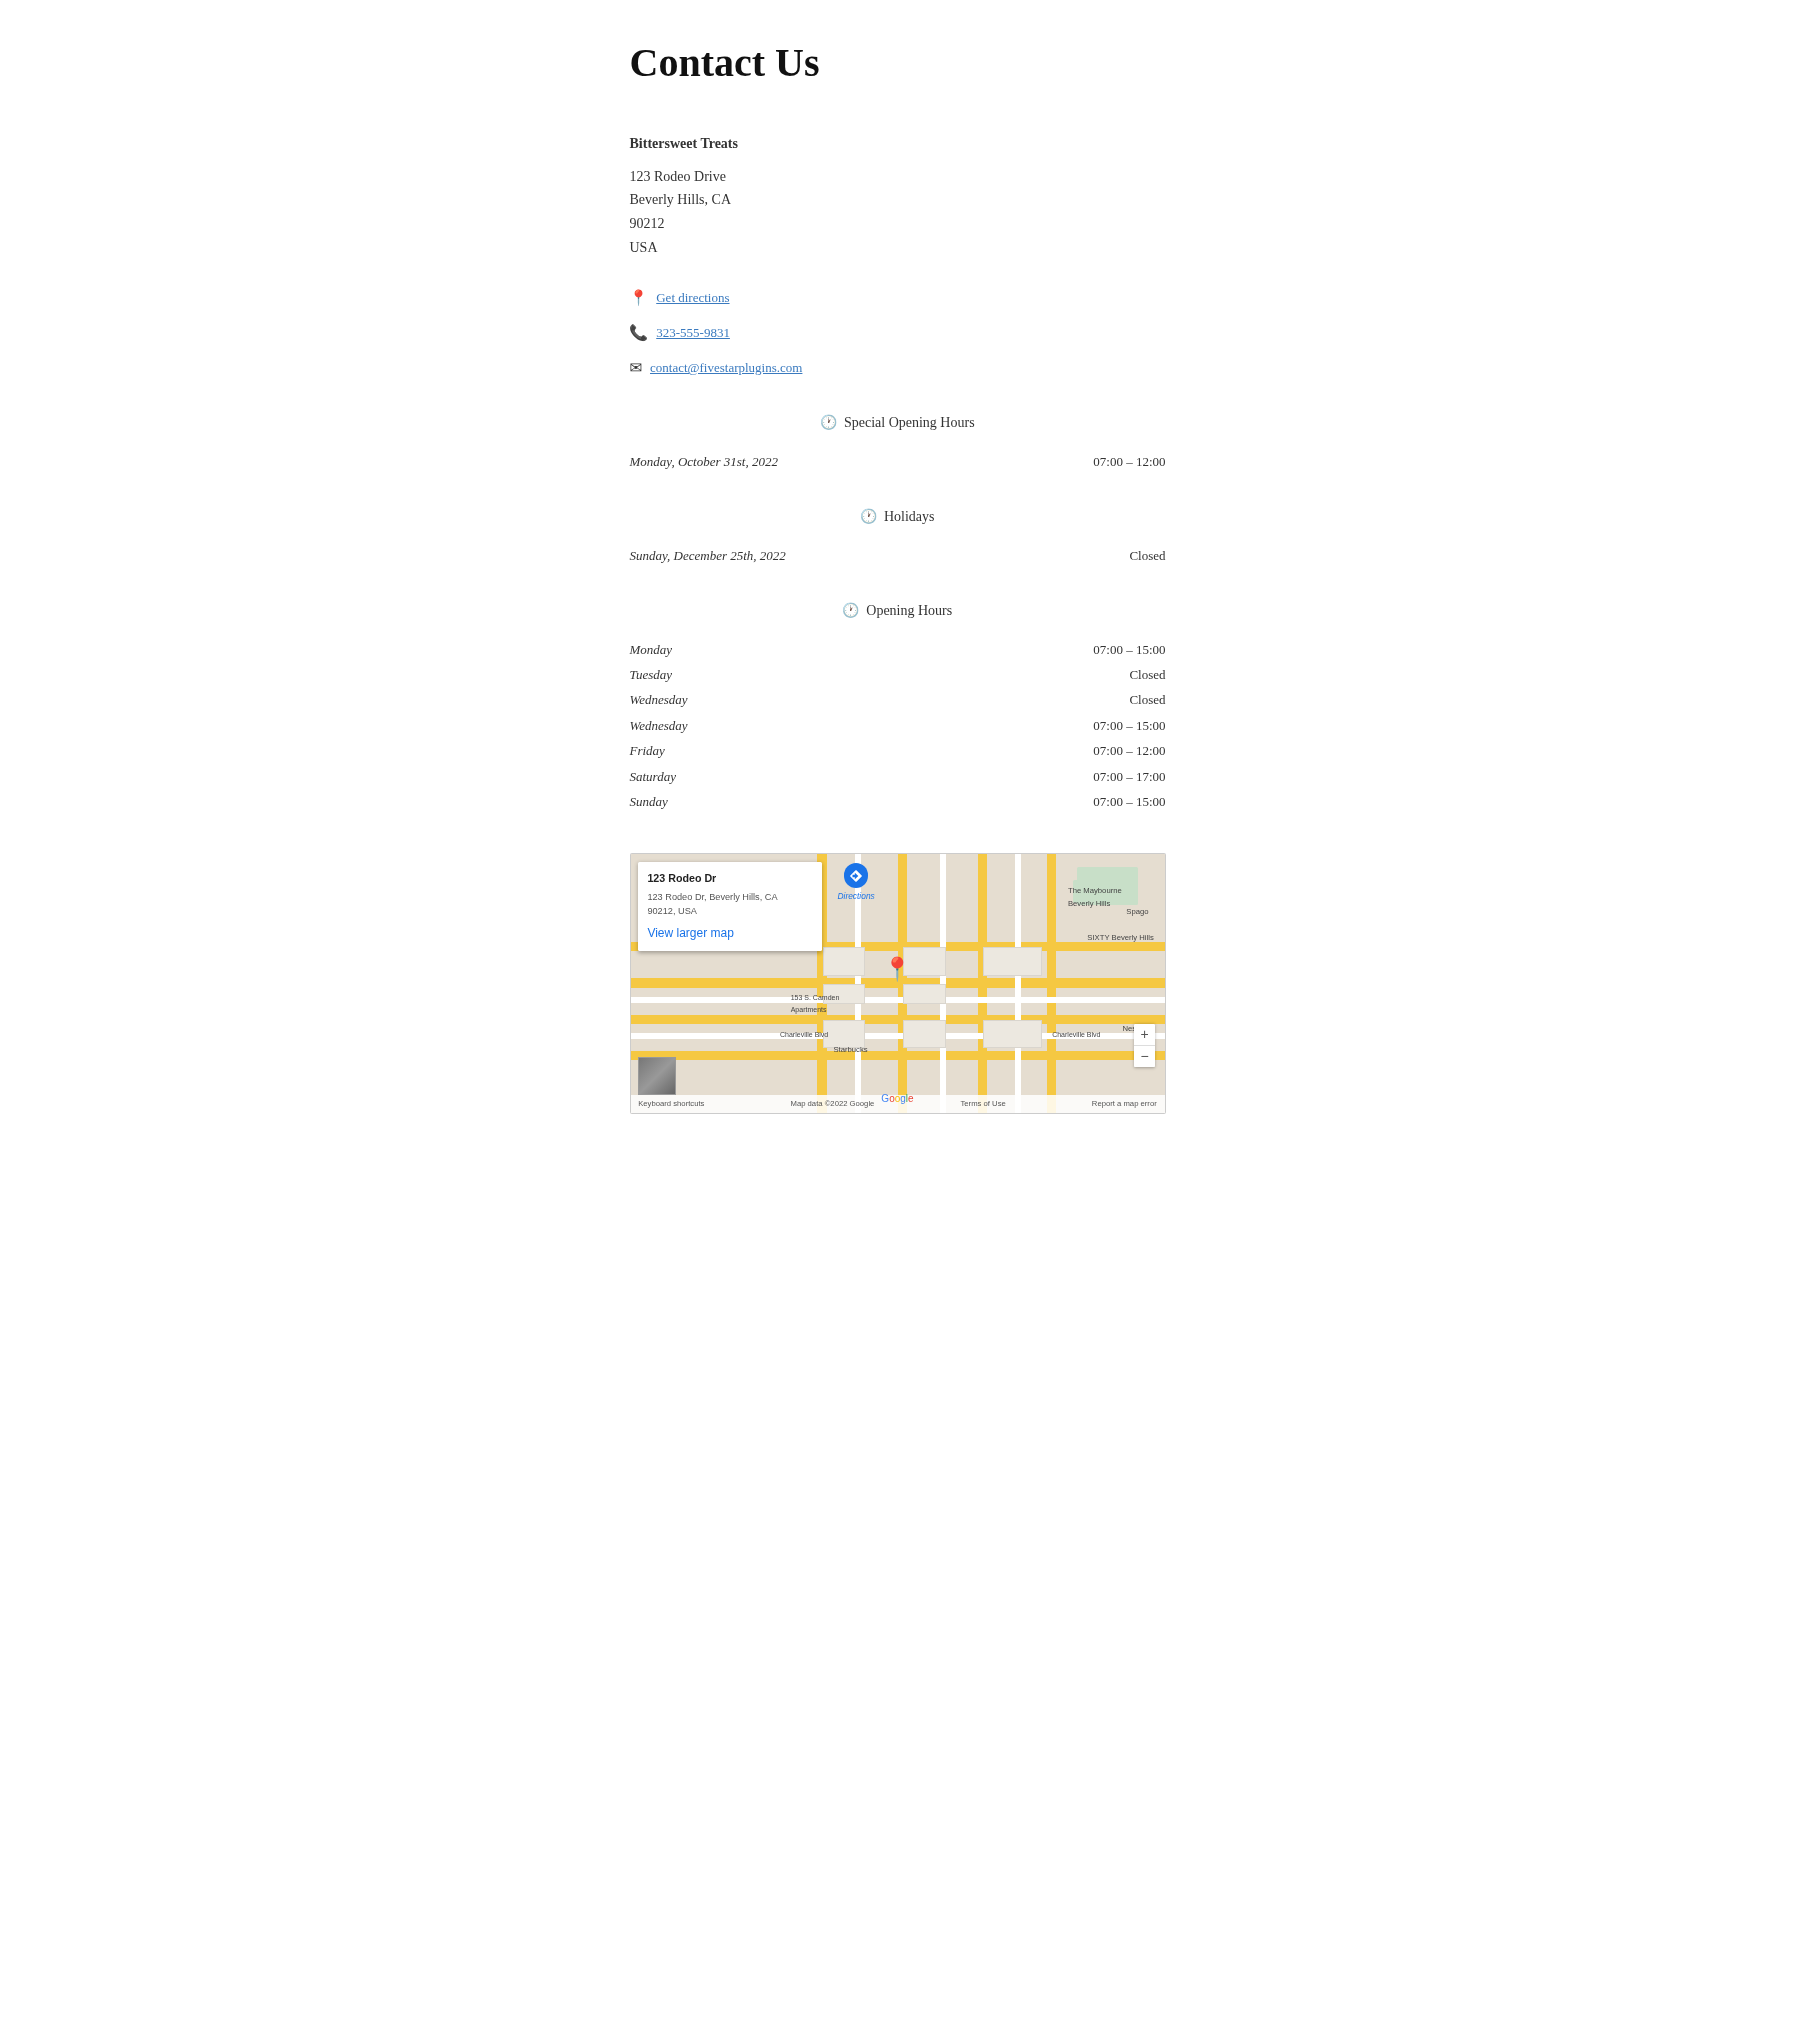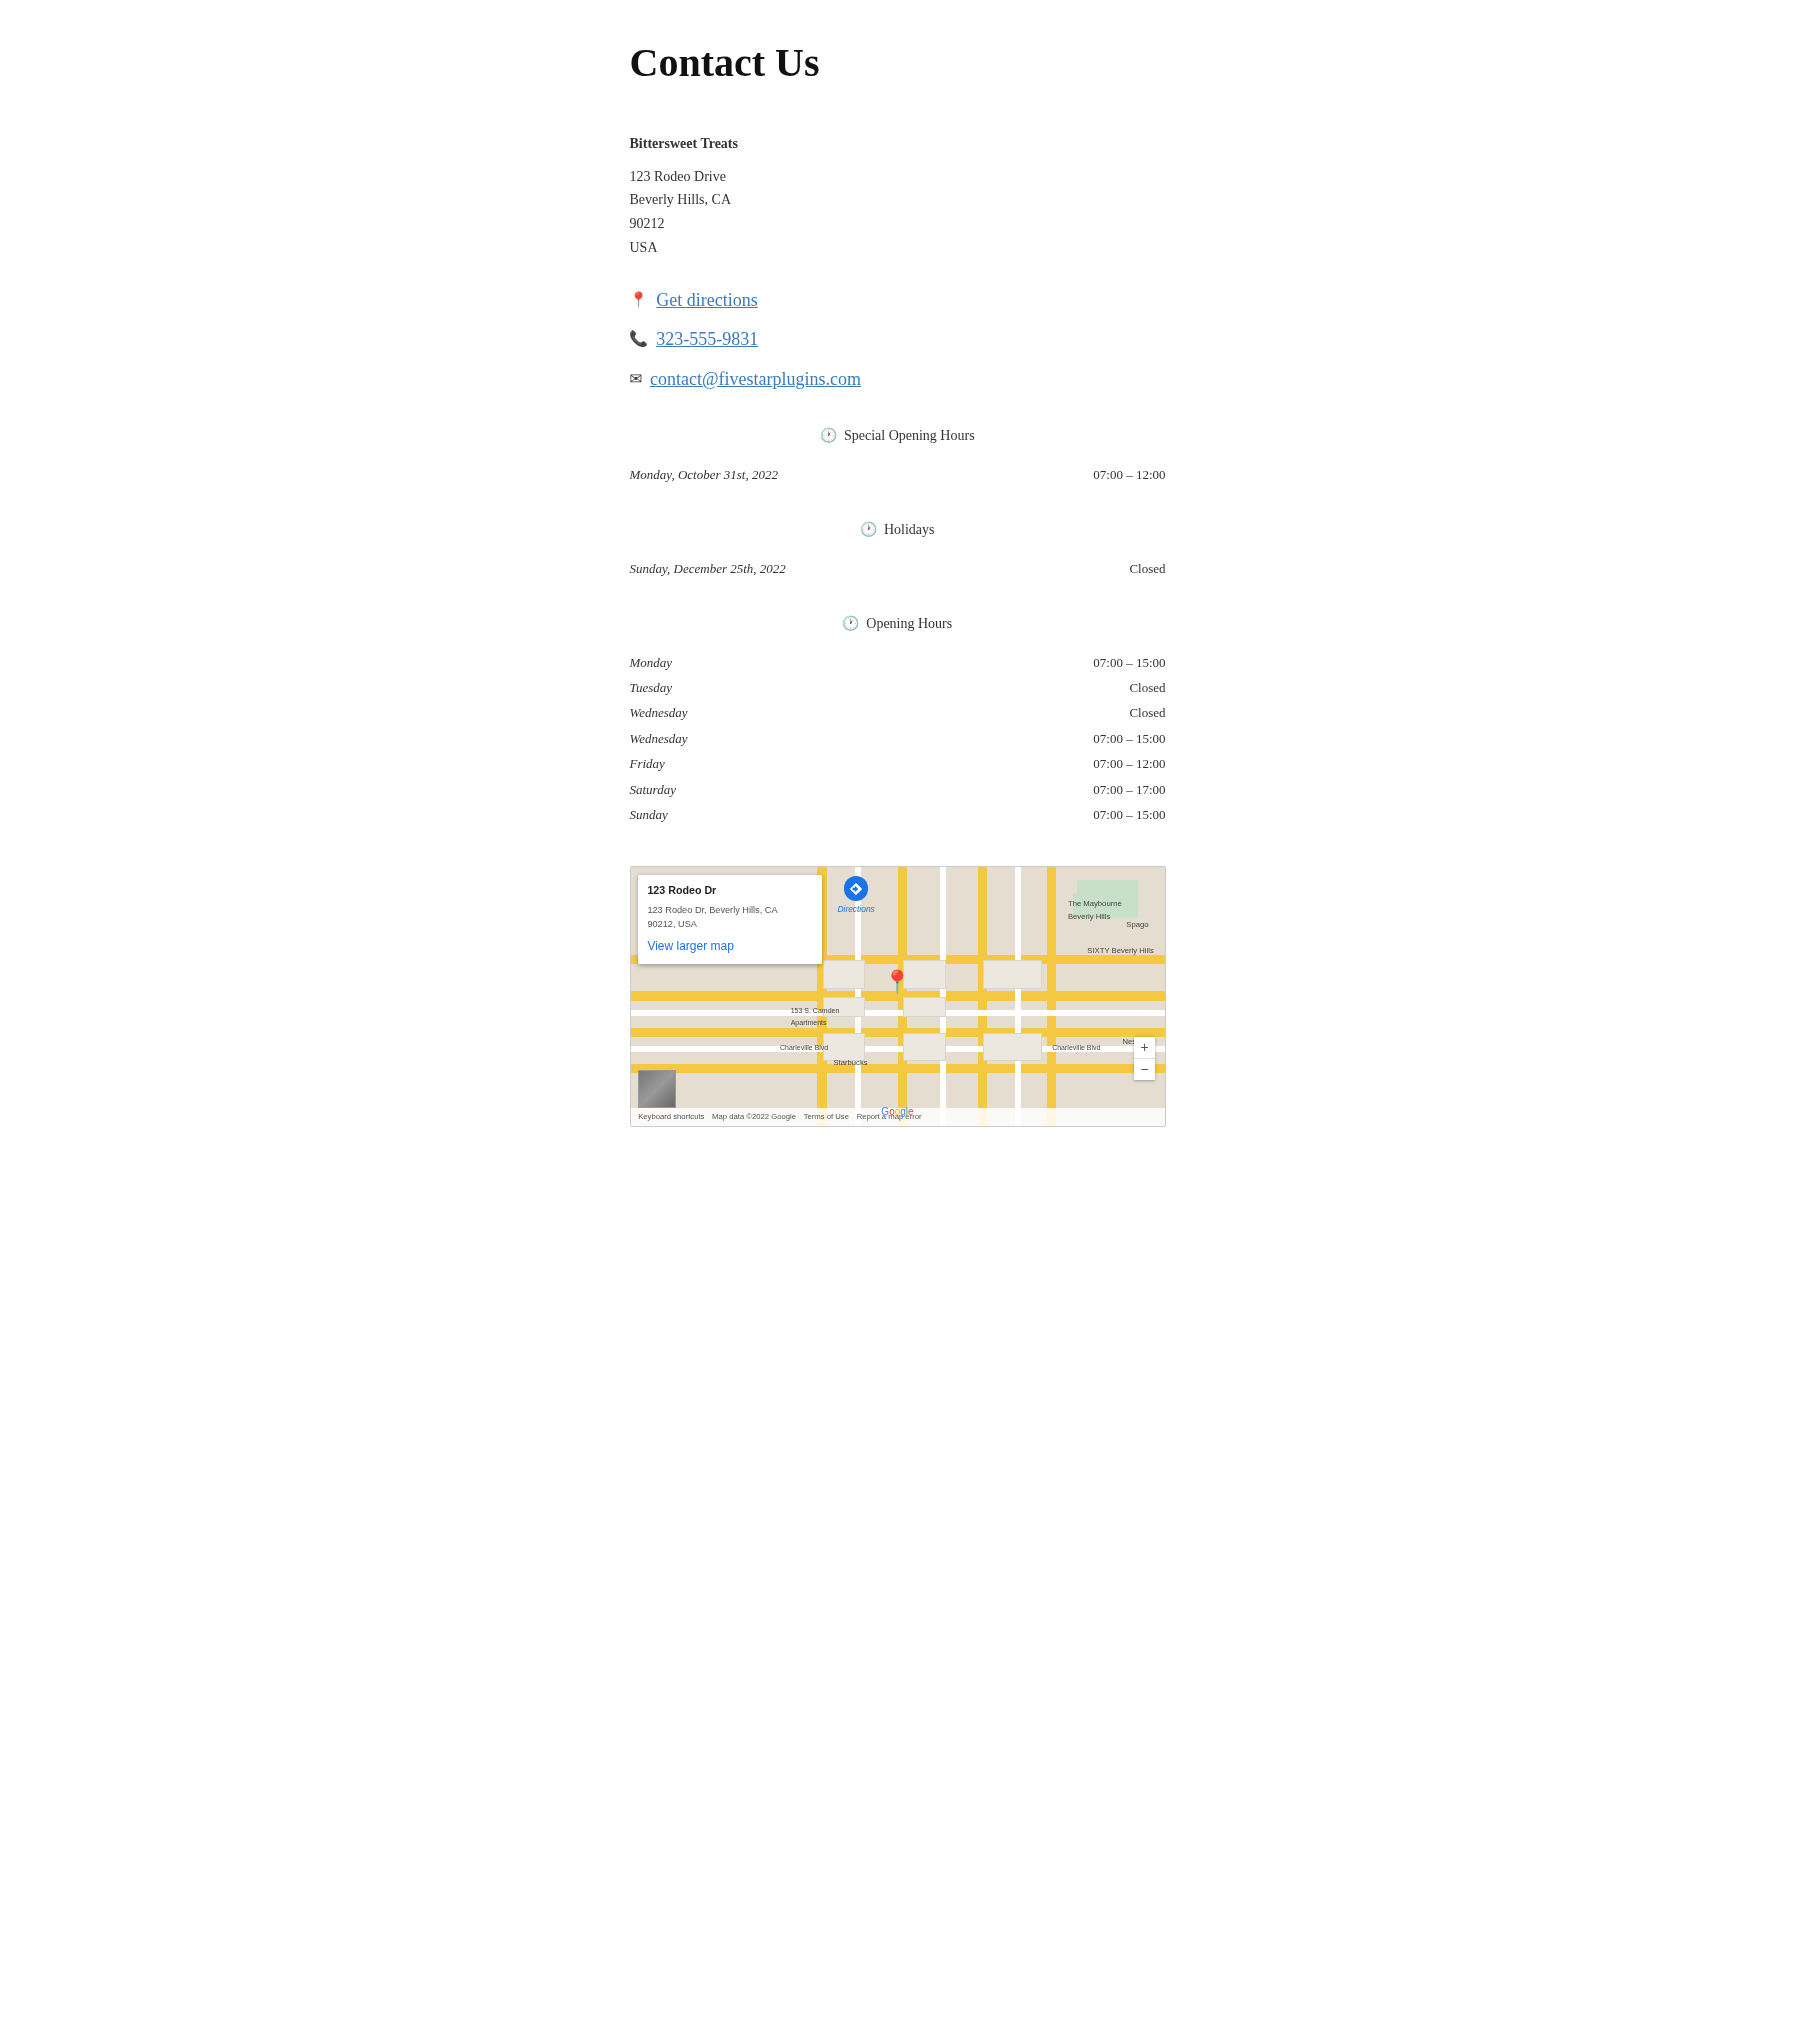--- a/index.html
+++ b/index.html
@@ -44,21 +44,21 @@
     .contact-item {
       display: flex;
       align-items: center;
       gap: 7.7px;
       margin-bottom: 10.7px;
     }
 
     .contact-item a {
       color: #3a7abf;
       text-decoration: underline;
-      font-size: 18px;
+      font-size: 13px;
     }
 
     .icon {
       font-size: 15.3px;
       color: #333;
       flex-shrink: 0;
     }
 
     .section-header {
       display: flex;
@@ -244,21 +244,21 @@
       bottom: 0;
       left: 0;
       right: 0;
       background: rgba(255,255,255,0.85);
       padding: 3.1px 7.7px;
       font-family: Arial, sans-serif;
       font-size: 7.7px;
       color: #555;
       display: flex;
       align-items: center;
-      justify-content: flex-start;
+      justify-content: space-between;
       gap: 7.7px;
     }
 
     .map-footer a {
       color: #555;
       text-decoration: none;
     }
 
     .map-thumbnail {
       position: absolute;

